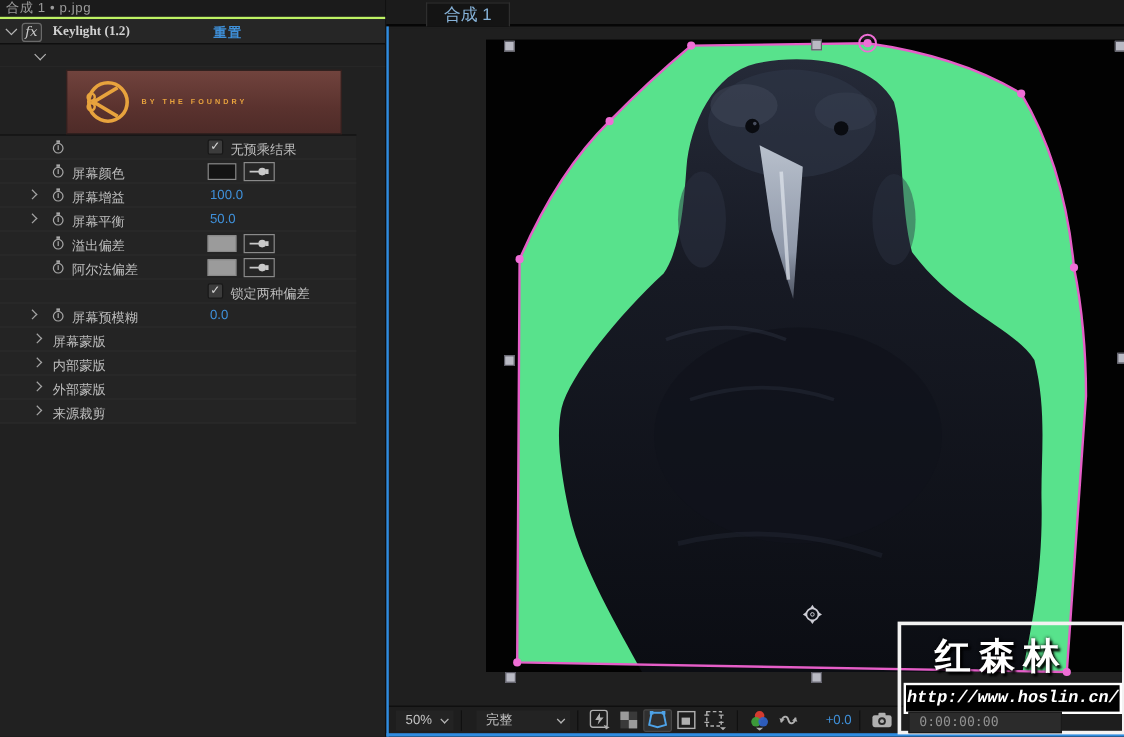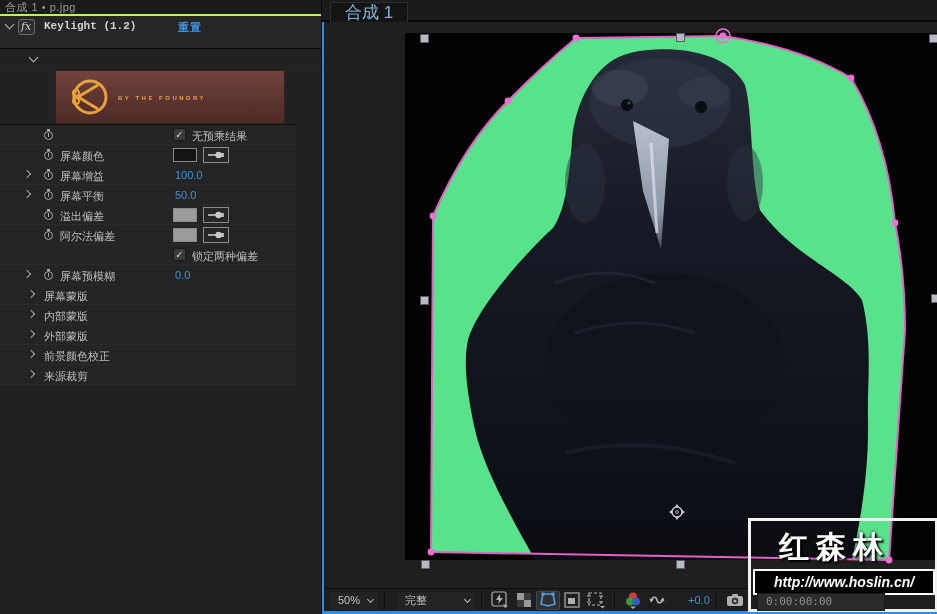--- a/index.html
+++ b/index.html
@@ -3,26 +3,26 @@
 <meta charset="utf-8">
 <style>
   * { margin:0; padding:0; box-sizing:border-box; }
   html,body { width:937px; height:614px; overflow:hidden; background:#1a1a1a;
               font-family:"Liberation Sans", sans-serif; }
   .root { position:relative; width:937px; height:614px; background:#1e1e1e; color:#c6c6c6; font-size:11px; }
 
   
   .left-panel { position:absolute; left:0; top:0; width:322px; height:614px; background:#212121; border-right:1px solid #0c0c0c; }
   .ec-tabbar { height:16px; background:#1b1b1b; border-bottom:2px solid #bef264; line-height:15px; padding-left:5px; color:#9b9b9b; letter-spacing:.5px; }
-  .fx-header { position:relative; height:33px; background:#262626; border-bottom:1px solid #0a0a0a;padding-left:44px; }
+  .fx-header { position:relative; height:21px; background:#262626; border-bottom:1px solid #0a0a0a;padding-left:44px; }
   .chev-down { display:inline-block; width:7px; height:7px; border-right:1px solid #b5b5b5; border-bottom:1px solid #b5b5b5; transform:rotate(45deg); }
   .chev-right { display:inline-block; width:6px; height:6px; border-right:1px solid #a5a5a5; border-top:1px solid #a5a5a5; transform:rotate(45deg); }
   .fx-header .chev-down { position:absolute; left:6px; top:5px; }
   .fx-badge { position:absolute; left:18px; top:3px; font-family:"DejaVu Serif", serif; font-style:italic; font-size:11px; color:#cfcfcf; border:1px solid #6a6a6a; border-radius:3px; padding:0 3px 1px 2px; background:#2e2e2e; }
-  .fx-name { position:absolute; left:44px; top:4px; font-family:Liberation Mono, monospace; font-weight:bold; color:#d2d2d2; }
+  .fx-name { position:absolute; left:44px; top:4px; font-family:Liberation Serif, serif; font-weight:bold; color:#d2d2d2; }
   .fx-reset { position:absolute; left:178px; top:4px; color:#3f90d9; font-weight:bold; letter-spacing:1px; }
   .fx-exp-row { position:relative; height:19px; border-bottom:1px solid #262626; }
   .fx-exp-row .chev-down { position:absolute; left:30px; top:5px; }
 
   .banner { position:relative; margin:2px 0 0 55px; width:230px; height:54px;
             background:linear-gradient(#71433d,#5a322e 60%,#4e2b28); border:1px solid #33201e;
             display:flex; align-items:center; }
   .banner-logo { margin-left:12px; flex:0 0 auto; }
   .banner-text { margin-left:8px; }
   .banner-title { color:#f4f1ee; font-weight:bold; font-size:24px; letter-spacing:1px; line-height:24px; font-family:"Liberation Sans", sans-serif; }
@@ -43,37 +43,37 @@
   .dropdown .chev-down { position:absolute; right:7px; top:4px; width:5px; height:5px; }
   .checkbox { position:absolute; left:173px; top:3px; width:13px; height:13px; background:#3c3c3c; border:1px solid #181818; border-radius:2px; color:#d6d6d6; font-size:10px; line-height:12px; text-align:center; }
   .swatch { position:absolute; left:173px; top:3px; width:24px; height:14px; border:1px solid #8a8a8a; }
   .swatch.dark { background:#141414; }
   .swatch.gray { background:#9b9b9b; }
   .dropper-btn { position:absolute; left:203px; top:2px; width:26px; height:16px; border:1px solid #8a8a8a; background:#262626; display:flex; align-items:center; justify-content:center; }
 
   
   .right-panel { position:absolute; left:322px; top:0; width:615px; height:614px; background:#1f1f1f; }
   .viewer-tabbar { position:relative; height:22px; background:#1b1b1b; border-bottom:2px solid #060606; }
-  .viewer-tab { position:absolute; left:8px; top:2px; height:20px; padding:0 14px; background:#141414; border:1px solid #2e2e2e; border-bottom:none; color:#87b3d9; line-height:19px; font-size:17px; }
+  .viewer-tab { position:absolute; left:33px; top:2px; height:20px; padding:0 14px; background:#141414; border:1px solid #2e2e2e; border-bottom:none; color:#87b3d9; line-height:19px; font-size:14px; }
   .focus-left { position:absolute; left:0; top:22px; width:2px; height:592px; background:#2f8ce0; z-index:4; }
   .focus-bottom { position:absolute; left:0; bottom:0; width:615px; height:3px; background:#2f8ce0; z-index:4; }
   .viewer-area { position:absolute; left:2px; top:24px; width:613px; height:564px; background:#1f1f1f; overflow:hidden; }
 
   .comp-frame { position:absolute; left:81px; top:9px; width:532px; height:527px; background:#020202; }
   .comp-frame svg { overflow:visible; }
 
   .handle { position:absolute; width:9px; height:9px; background:#b9bac4; border:1px solid #5c5c66; z-index:3; }
 
   .anchor-icon { position:absolute; left:264px; top:471px; width:16px; height:16px; z-index:3; }
 
   
   .watermark { position:absolute; left:426px; top:518px; width:190px; height:94px; border:3px solid #f2f2f2; z-index:5; }
   .wm-title { position:absolute; left:28px; top:6px; color:#ffffff; font-weight:bold; font-size:30px; letter-spacing:7px; text-shadow:0 0 3px #000, 2px 2px 2px #000; font-family:"Liberation Sans", sans-serif; }
   .wm-urlbox { position:absolute; left:2px; top:48px; width:182px; height:26px; background:#000; border:2px solid #fff; text-align:center; }
-  .wm-url { color:#fff; font-family:Liberation Sans, sans-serif; font-weight:bold; font-style:italic; font-size:14px; line-height:22px; letter-spacing:0; }
+  .wm-url { color:#fff; font-family:Liberation Mono, monospace; font-weight:bold; font-style:italic; font-size:14px; line-height:22px; letter-spacing:0; }
 
   
   .viewer-toolbar { position:absolute; left:2px; bottom:3px; width:613px; height:23px; background:#1e1e1e; border-top:1px solid #0d0d0d; display:flex; align-items:center; z-index:2; }
   .tb-dd { position:relative; height:17px; margin-left:6px; padding:0 18px 0 8px; color:#c3c3c3; line-height:16px; background:#232323; }
   .tb-dd .chev-down { position:absolute; right:5px; top:5px; width:5px; height:5px; }
   .tb-sep { width:1px; height:17px; background:#101010; margin:0 6px; }
   .tb-btn { width:24px; height:19px; display:flex; align-items:center; justify-content:center; border-radius:2px; }
   .tb-btn.active { background:#303030; border:1px solid #474747; }
   .tb-exposure { color:#3f90d9; margin-left:19px; }
   .timecode { position:absolute; left:435px; top:593px; width:128px; height:18px; background:#2b2b2b; border:1px solid #1a1a1a; color:#929292; font-family:"DejaVu Sans Mono", monospace; font-size:11px; line-height:16px; padding-left:8px; z-index:6; }
@@ -214,24 +214,20 @@
         <span class="chev-right g-chev"></span>
         <span class="p-label pos-l44">屏幕蒙版</span>
       </div>
       <div class="p-row">
         <span class="chev-right g-chev"></span>
         <span class="p-label pos-l44">内部蒙版</span>
       </div>
       <div class="p-row">
         <span class="chev-right g-chev"></span>
         <span class="p-label pos-l44">外部蒙版</span>
-      </div>
-      <div class="p-row">
-        <span class="chev-right g-chev"></span>
-        <span class="p-label pos-l44">前景颜色校正</span>
       </div>
       <div class="p-row">
         <span class="chev-right g-chev"></span>
         <span class="p-label pos-l44">来源裁剪</span>
       </div>
     </div>
   </div>
 
   <div class="right-panel">
     <div class="viewer-tabbar">

